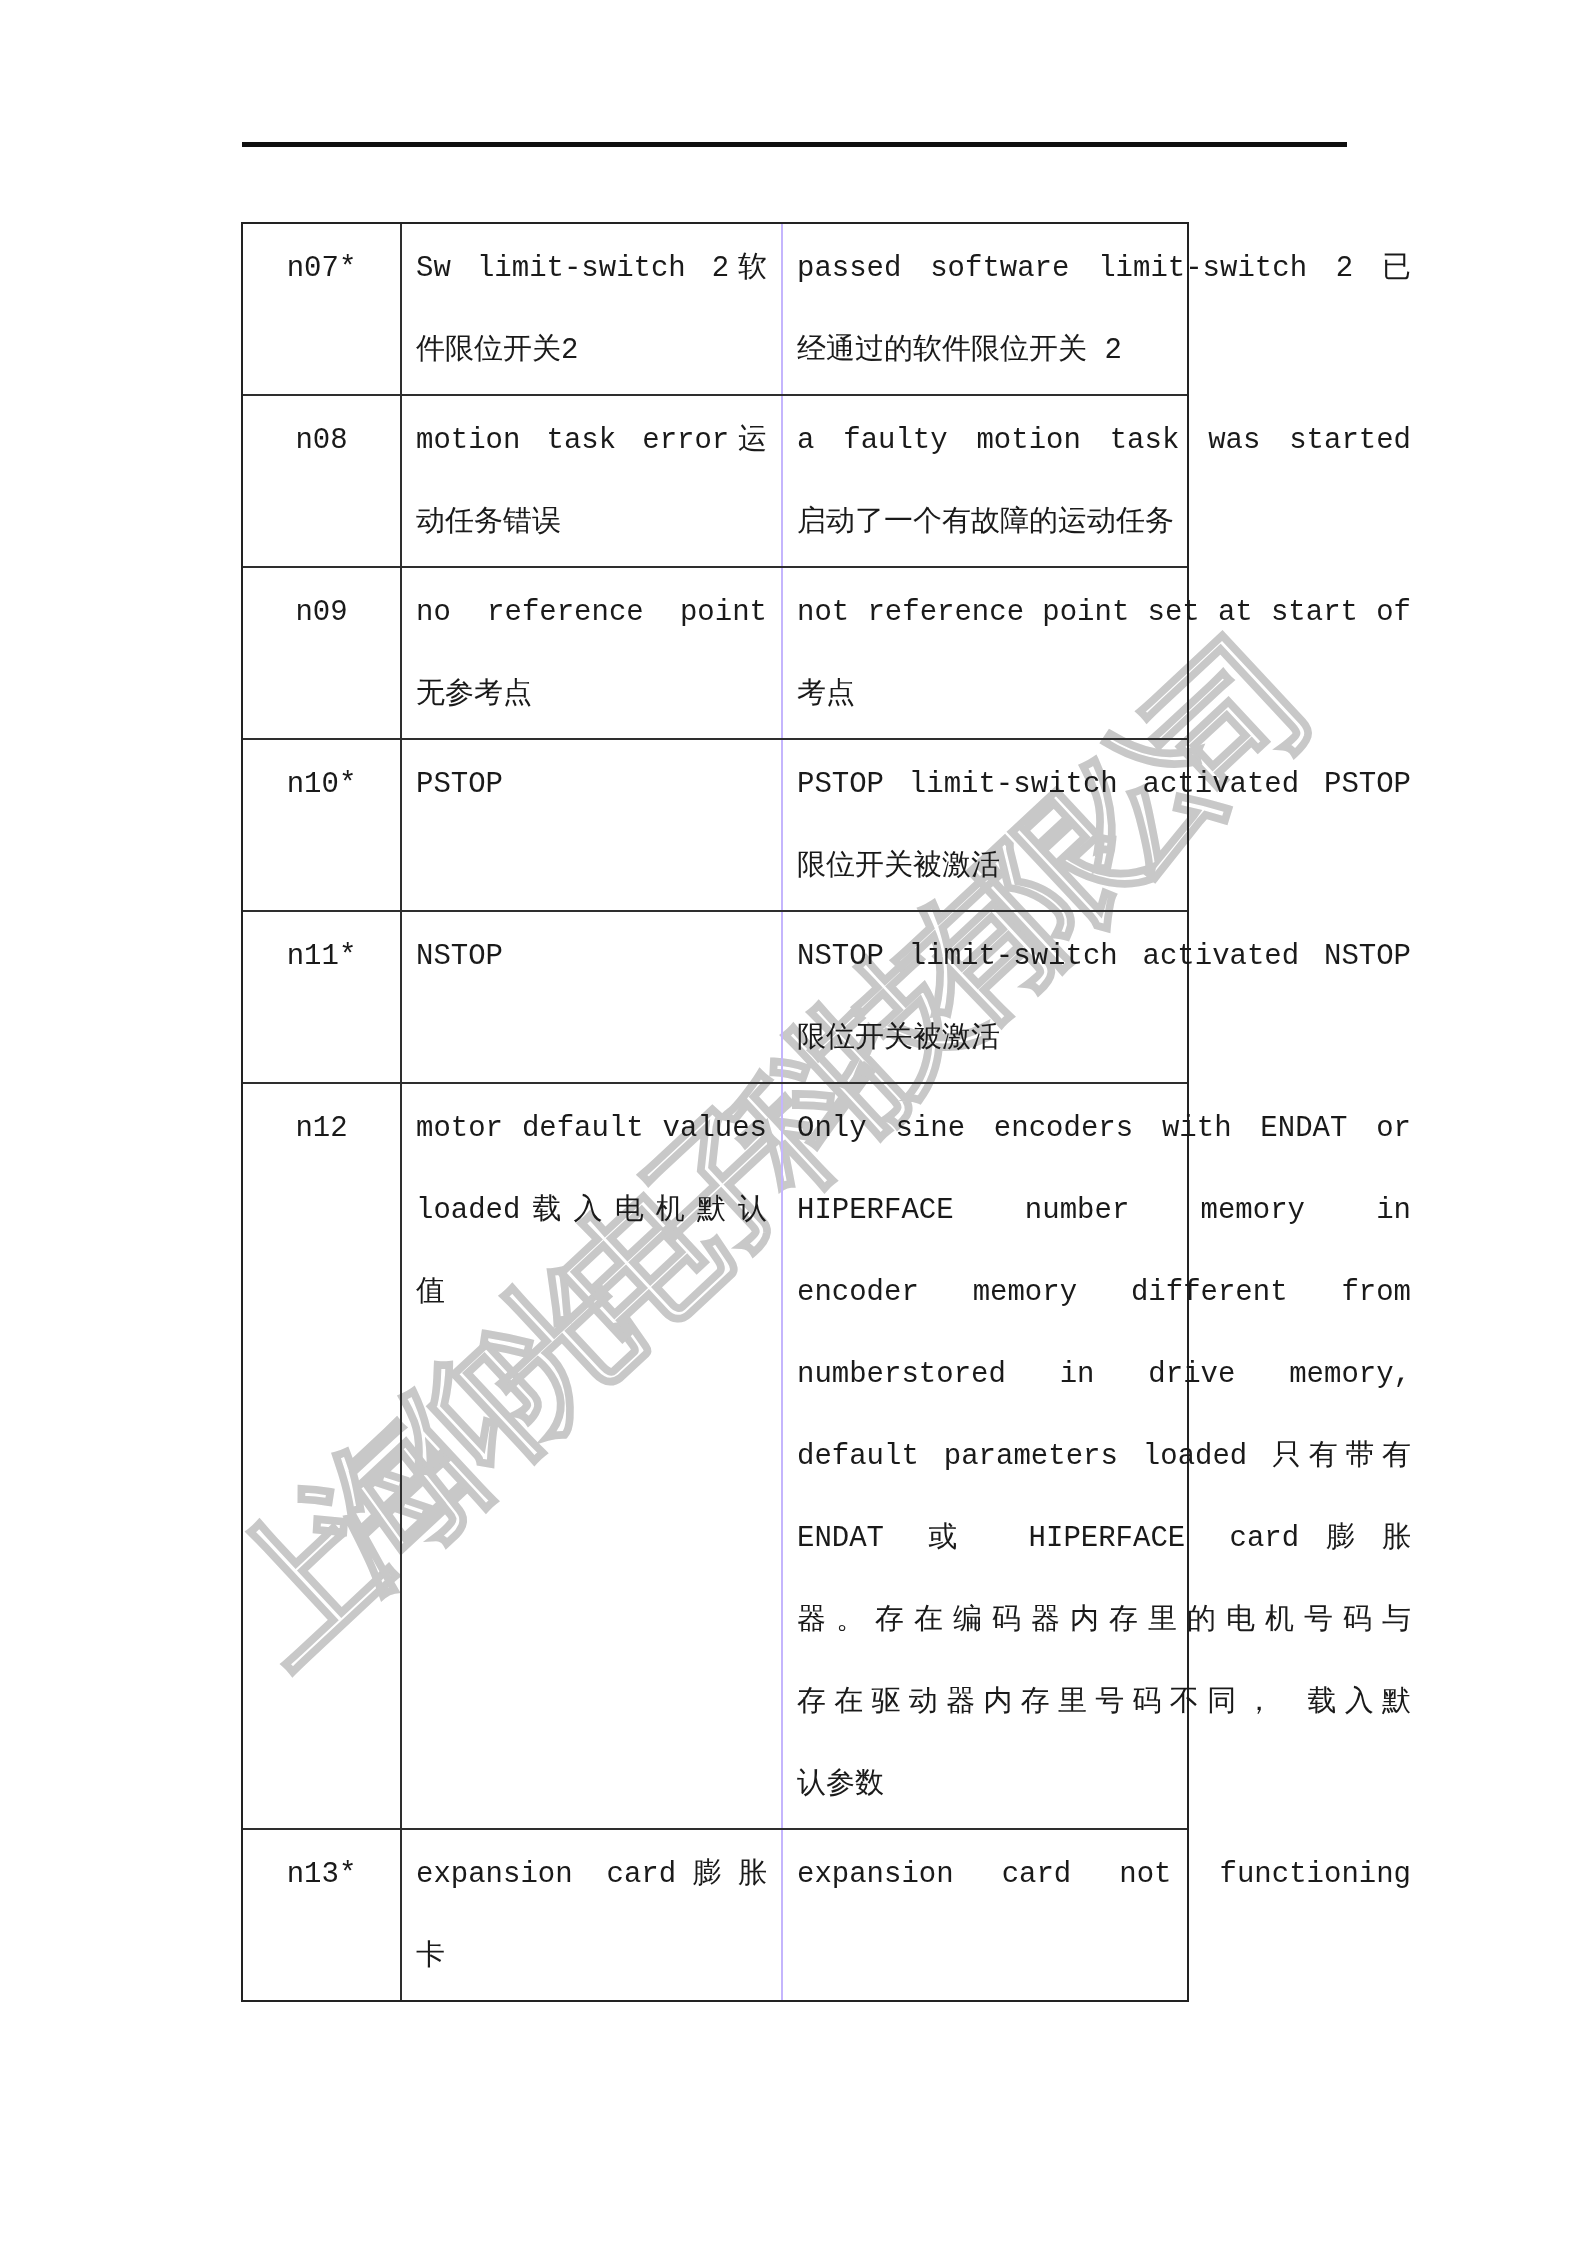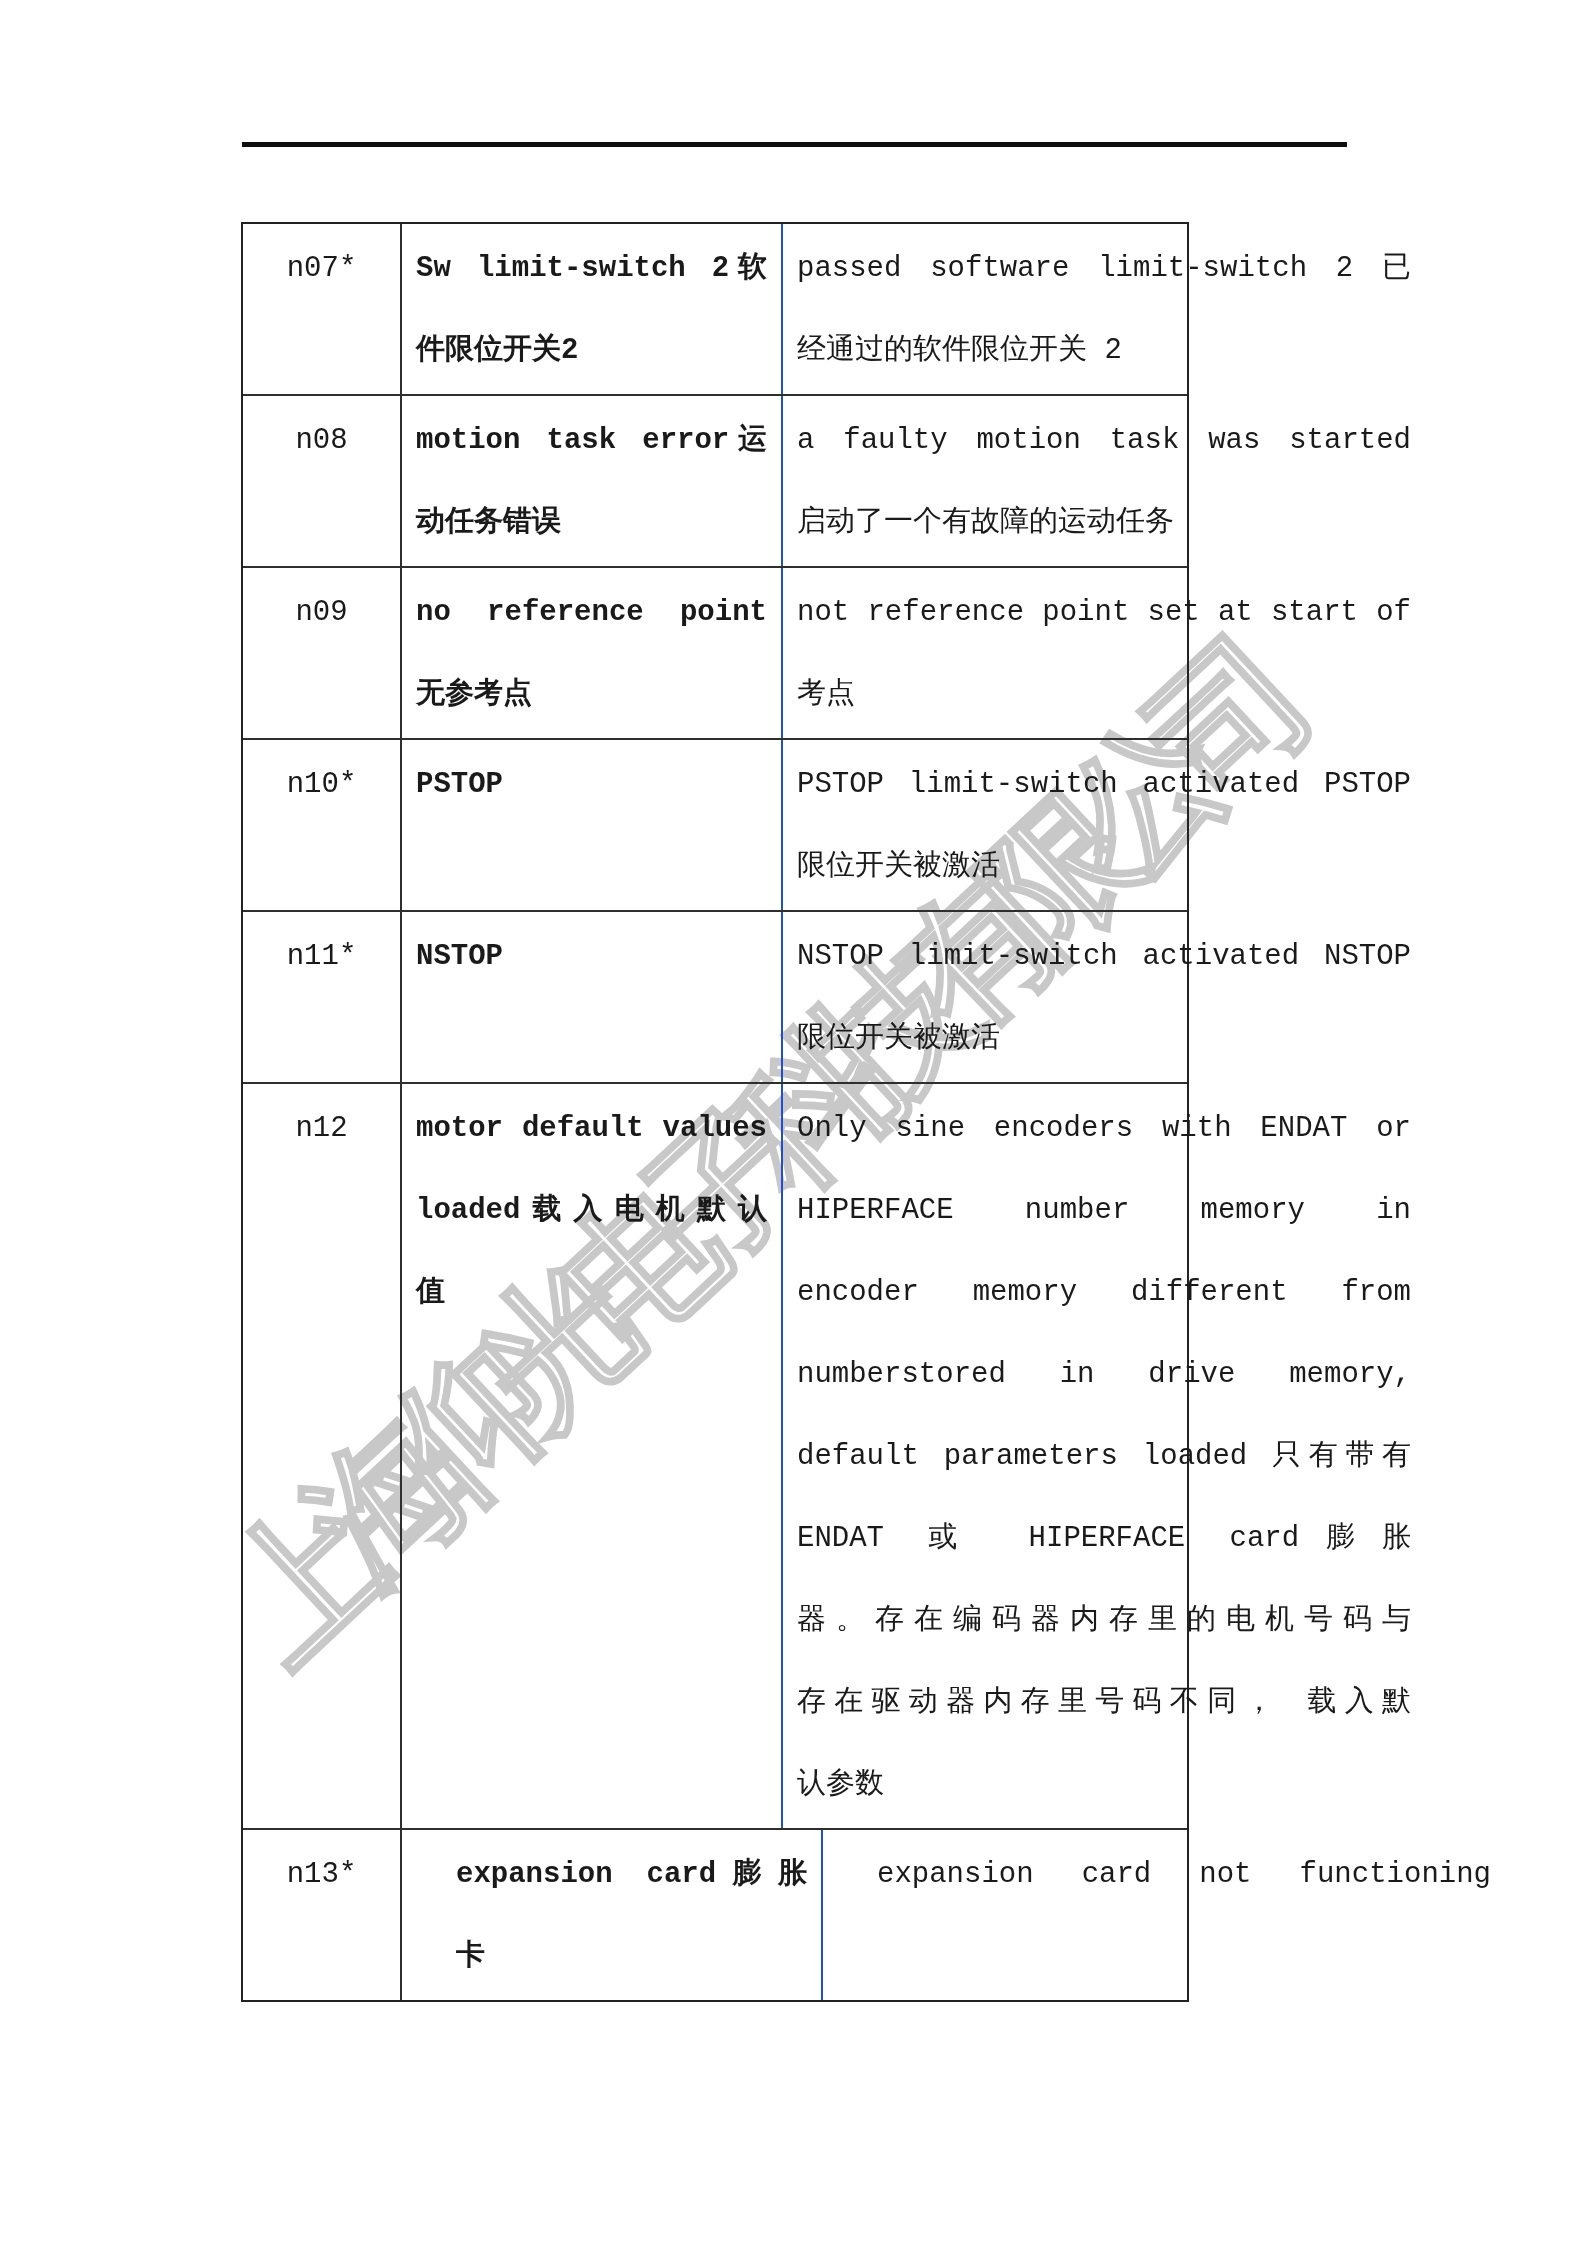--- a/index.html
+++ b/index.html
@@ -57,36 +57,36 @@
     box-sizing: border-box;
     z-index: 2;
     background: transparent;
     margin-top: 32px;
   }
   .row {
     display: grid;
     grid-template-columns: 159px 381px 642px;
     border-bottom: 2px solid #2e2e2e;
   }
-  .row:last-child { border-bottom: none; gap: 40px; }
+  .row:last-child { border-bottom: none; }
 
   .cell {
     box-sizing: border-box;
     padding: 4px 14px 2px 14px;
     font-size: 29px;
     line-height: 82px;
     background: transparent;
   }
   .c-code {
     border-right: 2px solid #2e2e2e;
     text-align: center;
     padding-left: 4px;
     padding-right: 4px;
   }
-  .c-name { border-right: 2px solid #1d4ed8; font-weight: bold; }
+  .c-name { border-right: 2px solid #c4b5fd; }
   .c-desc {}
 
   
   .tline {
     min-height: 82px;
     text-align: justify;
     text-align-last: justify;
   }
   .tline.last {
     text-align: right;

